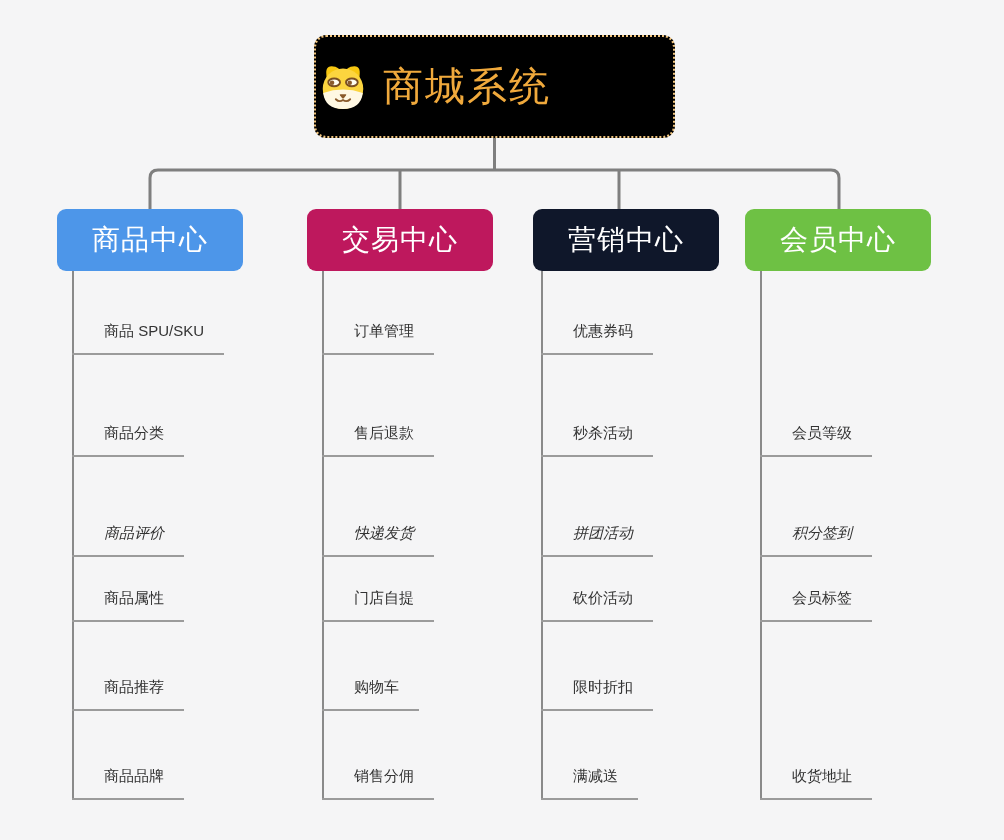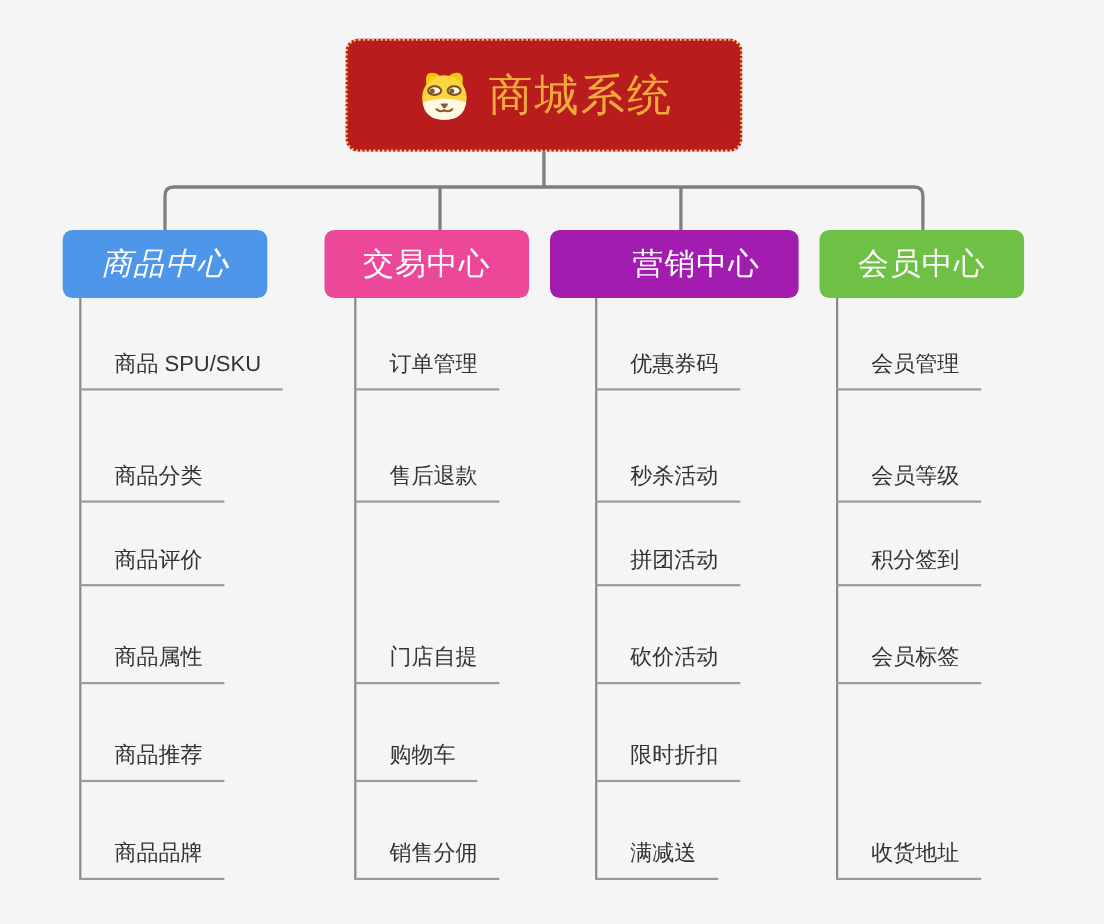--- a/index.html
+++ b/index.html
@@ -5,44 +5,44 @@
   html,body{margin:0;padding:0;}
   .canvas{
     position:relative;width:1004px;height:840px;
     background:#f5f5f6;overflow:hidden;
     font-family:"Liberation Sans", sans-serif;
   }
   .connectors{position:absolute;left:0;top:0;}
   
   .root{
     position:absolute;left:314px;top:35px;width:361px;height:103px;
-    box-sizing:border-box;background:#b91c1c;
+    box-sizing:border-box;background:#000000;
     border:2px dotted #f2c67f;border-radius:12px;
-    display:flex;align-items:center;justify-content:center;gap:13px;
+    display:flex;align-items:center;justify-content:flex-start;gap:13px;
   }
   .root-title{font-size:40px;color:#f0a93c;letter-spacing:2px;}
   
   .hdr{
     position:absolute;top:209px;width:186px;height:62px;border-radius:9px;
     color:#ffffff;font-size:28px;letter-spacing:1px;
     display:flex;align-items:center;justify-content:center;
   }
-  .hdr.b0{left:57px;background:#4d96e9;font-style:italic;}
-  .hdr.b1{left:295px;background:#ec4899;}
-  .hdr.b2{left:500px;background:#a21caf;padding-left:40px;}
+  .hdr.b0{left:57px;background:#4d96e9;}
+  .hdr.b1{left:307px;background:#be185d;}
+  .hdr.b2{left:533px;background:#0f172a;}
   .hdr.b3{left:745px;background:#6ec144;}
   
   .item{
     position:absolute;white-space:nowrap;
-    font-size:20px;line-height:26px;color:#333333;
+    font-size:15px;line-height:26px;color:#333333;
     padding:0 20px 9px 32px;
     border-bottom:2px solid #9b9b9b;
   }
   .c0{left:72px;} .c1{left:322px;} .c2{left:541px;} .c3{left:760px;}
-  .r0{top:318px;} .r1{top:407px;margin-top:13px;} .r2{top:496px;}
+  .r0{top:318px;} .r1{top:407px;margin-top:13px;} .r2{top:520px;font-style:italic;}
   .r3{top:585px;} .r4{top:674px;font-family:Liberation Serif, serif;} .r5{top:763px;}
 </style>
 </head>
 <body>
 
 <div class="canvas">
 
   <svg class="connectors" width="1004" height="840" viewBox="0 0 1004 840">
 
     <path d="M494.5 138 V170" stroke="#7f7f7f" stroke-width="3" fill="none"></path>
@@ -89,30 +89,30 @@
 
   <div class="item c0 r0">商品 SPU/SKU</div>
   <div class="item c0 r1">商品分类</div>
   <div class="item c0 r2">商品评价</div>
   <div class="item c0 r3">商品属性</div>
   <div class="item c0 r4">商品推荐</div>
   <div class="item c0 r5">商品品牌</div>
 
   <div class="item c1 r0">订单管理</div>
   <div class="item c1 r1">售后退款</div>
+  <div class="item c1 r2">快递发货</div>
   <div class="item c1 r3">门店自提</div>
   <div class="item c1 r4">购物车</div>
   <div class="item c1 r5">销售分佣</div>
 
   <div class="item c2 r0">优惠券码</div>
   <div class="item c2 r1">秒杀活动</div>
   <div class="item c2 r2">拼团活动</div>
   <div class="item c2 r3">砍价活动</div>
   <div class="item c2 r4">限时折扣</div>
   <div class="item c2 r5">满减送</div>
 
-  <div class="item c3 r0">会员管理</div>
   <div class="item c3 r1">会员等级</div>
   <div class="item c3 r2">积分签到</div>
   <div class="item c3 r3">会员标签</div>
   <div class="item c3 r5">收货地址</div>
 
 </div>
 
 </body></html>

